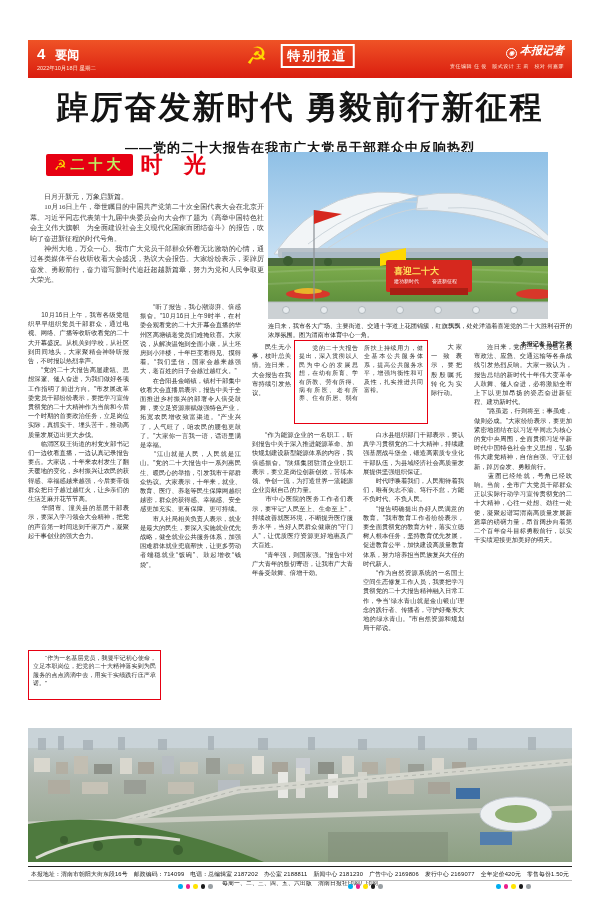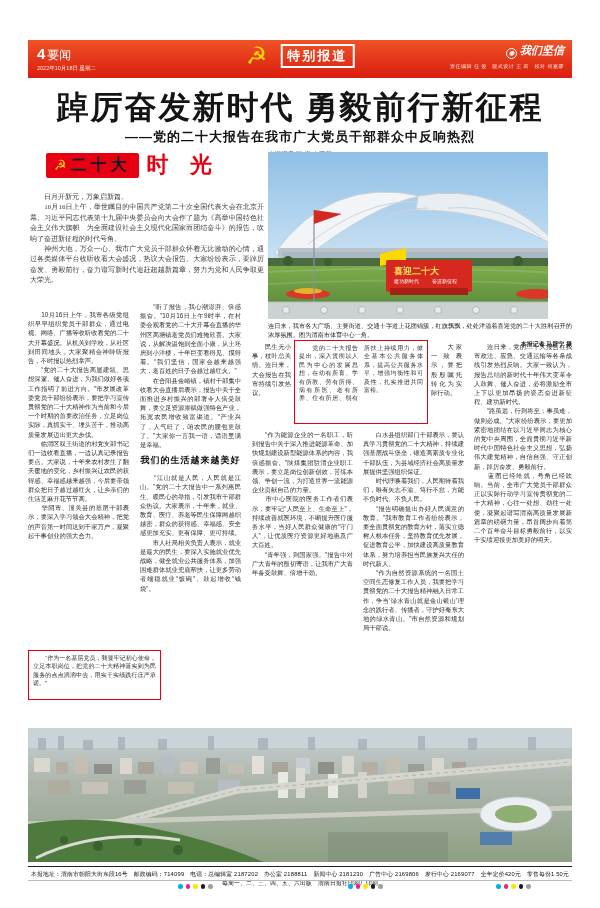--- a/index.html
+++ b/index.html
@@ -2,40 +2,40 @@
 <html><head>
 <meta charset="utf-8">
 <style>
   html,body{margin:0;padding:0;background:#fff;}
   body{width:600px;height:908px;position:relative;font-family:"Liberation Sans",sans-serif;overflow:hidden;}
   .abs{position:absolute;}
   
   .banner{left:28px;top:40px;width:544px;height:38px;background:linear-gradient(180deg,#ef5326,#da1d0f);color:#fff;}
   .b-left{position:absolute;left:9px;top:6px;line-height:1;}
   .b-pageno{font-size:15px;font-weight:700;}
-  .b-section{font-size:12px;font-weight:400;margin-left:2px;}
+  .b-section{font-size:12px;font-weight:700;margin-left:10px;}
   .b-date{font-size:5.5px;margin-top:4px;color:#ffe9d8;}
   .b-center{position:absolute;left:50%;top:4px;transform:translateX(-50%);display:flex;align-items:center;white-space:nowrap;}
   .b-emblem{font-size:24px;color:#ffd800;margin-right:5px;line-height:1;}
   .b-title{font-size:23px;font-weight:900;color:#ffd800;letter-spacing:2px;text-shadow:0 1px 0 #a00;}
   .b-tag{border:2px solid #fff;padding:1px 5px;margin-left:8px;font-size:13px;font-weight:700;letter-spacing:2px;}
   .b-right{position:absolute;right:8px;top:5px;text-align:right;line-height:1;}
   .b-logo{font-family:"Liberation Serif",serif;font-style:italic;font-weight:700;font-size:11px;}
   .b-logoicon{display:inline-block;width:9px;height:9px;border:1px solid #fff;border-radius:50%;vertical-align:-1px;margin-right:3px;font-size:6px;line-height:9px;text-align:center;}
   .b-credits{font-size:5px;margin-top:5px;color:#ffe9d8;letter-spacing:.5px;}
   
   .headline{left:28px;top:90px;width:544px;text-align:center;color:#141414;}
   .h-main{font-size:32px;font-weight:900;letter-spacing:2px;line-height:1.1;}
-  .h-sub{font-size:13px;font-weight:700;margin-top:3px;letter-spacing:1px;}
+  .h-sub{font-size:13px;font-weight:700;margin-top:14px;letter-spacing:1px;}
   .h-byline{font-size:6.5px;color:#666;margin-top:4px;}
   
   .shiguang{left:46px;top:150px;display:flex;align-items:center;}
   .sg-badge{background:#e60012;border-radius:2px;padding:2px 8px;display:flex;align-items:center;}
   .sg-emblem{color:#ffd800;font-size:14px;margin-right:4px;}
-  .sg-badge-text{color:#0f172a;font-size:16px;font-weight:900;letter-spacing:4px;font-family:Liberation Serif, serif;}
+  .sg-badge-text{color:#bef264;font-size:14px;font-weight:900;letter-spacing:4px;font-family:Liberation Serif, serif;}
   .sg-suffix{color:#e60012;font-size:22px;font-weight:900;letter-spacing:8px;margin-left:8px;font-family:"Liberation Serif",serif;}
   
   .intro{left:30px;top:192px;width:234px;height:118px;overflow:hidden;font-family:"Liberation Serif",serif;
          font-size:7px;line-height:10.4px;color:#3c3c3c;text-align:justify;white-space:pre-line;}
   
   .photo1{left:268px;top:152px;width:280px;height:167px;overflow:hidden;}
   .caption{left:268px;top:322px;width:304px;font-size:6.2px;line-height:8.6px;color:#222;text-align:justify;}
   .cap-credit{text-align:right;font-weight:700;font-size:6px;margin-top:1px;}
   
   .col{position:absolute;width:101px;overflow:hidden;}
@@ -61,21 +61,21 @@
 <div class="abs banner">
   <div class="b-left">
     <div><span class="b-pageno">4</span><span class="b-section">要闻</span></div>
     <div class="b-date">2022年10月18日 星期二</div>
   </div>
   <div class="b-center">
     <span class="b-emblem">☭</span>
     <span class="b-tag">特别报道</span>
   </div>
   <div class="b-right">
-    <div class="b-logo"><span class="b-logoicon">◉</span><span>我们坚信</span></div>
+    <div class="b-logo"><span class="b-logoicon">◉</span><span>本报记者</span></div>
     <div class="b-credits">责任编辑 任 俊　版式设计 王 莉　校对 何嘉霖</div>
   </div>
 </div>
 
 <div class="abs headline">
   <div class="h-main">踔厉奋发新时代  勇毅前行新征程</div>
   <div class="h-sub">——党的二十大报告在我市广大党员干部群众中反响热烈</div>
   <div class="h-byline">本报记者 程 峰 史王萍</div>
 </div>
 
@@ -152,21 +152,20 @@
 <div class="col" style="left:28px;top:310px;height:414px;">
   <div class="coltext">　　10月16日上午，我市各级党组织早早组织党员干部群众，通过电视、网络、广播等收听收看党的二十大开幕盛况。从机关到学校，从社区到田间地头，大家聚精会神聆听报告，不时报以热烈掌声。
 　　“党的二十大报告高屋建瓴、思想深邃、催人奋进，为我们做好各项工作指明了前进方向。”市发展改革委党员干部纷纷表示，要把学习宣传贯彻党的二十大精神作为当前和今后一个时期的首要政治任务，立足岗位实际，真抓实干、埋头苦干，推动高质量发展迈出更大步伐。
 　　临渭区双王街道的村党支部书记们一边收看直播，一边认真记录报告要点。大家说，十年来农村发生了翻天覆地的变化，乡村振兴让农民的获得感、幸福感越来越强，今后要带领群众把日子越过越红火，让乡亲们的生活芝麻开花节节高。
 　　华阴市、潼关县的基层干部表示，要深入学习领会大会精神，把党的声音第一时间送到千家万户，凝聚起干事创业的强大合力。</div>
 </div>
 
 <div class="col" style="left:140px;top:302px;height:422px;">
   <div class="coltext">　　“听了报告，我心潮澎湃、倍感振奋。”10月16日上午9时半，在村委会观看党的二十大开幕会直播的华州区高塘镇老党员们难掩欣喜。大家说，从解决温饱到全面小康，从土坯房到小洋楼，十年巨变看得见、摸得着。“我们坚信，国家会越来越强大，老百姓的日子会越过越红火。”
 　　在合阳县金峪镇，镇村干部集中收看大会直播后表示，报告中关于全面推进乡村振兴的部署令人倍受鼓舞，要立足资源禀赋做强特色产业，拓宽农民增收致富渠道。“产业兴了，人气旺了，咱农民的腰包更鼓了。”大家你一言我一语，话语里满是幸福。</div>
-  <div class="subhead">我们的生活越来越美好</div>
   <div class="coltext">　　“江山就是人民，人民就是江山。”党的二十大报告中一系列惠民生、暖民心的举措，引发我市干部群众热议。大家表示，十年来，就业、教育、医疗、养老等民生保障网越织越密，群众的获得感、幸福感、安全感更加充实、更有保障、更可持续。
 　　市人社局相关负责人表示，就业是最大的民生，要深入实施就业优先战略，健全就业公共服务体系，加强困难群体就业兜底帮扶，让更多劳动者端稳就业“饭碗”、鼓起增收“钱袋”。</div>
 </div>
 
 <div class="col" style="left:252px;top:342px;width:39px;height:82px;">
   <div class="coltext">　　民生无小事，枝叶总关情。连日来，大会报告在我市持续引发热议。</div>
 </div>
 
 <div class="redbox" style="left:294px;top:340px;width:134px;height:84px;">
   <div class="coltext twocol">　　党的二十大报告提出，深入贯彻以人民为中心的发展思想，在幼有所育、学有所教、劳有所得、病有所医、老有所养、住有所居、弱有所扶上持续用力，健全基本公共服务体系，提高公共服务水平，增强均衡性和可及性，扎实推进共同富裕。</div>

